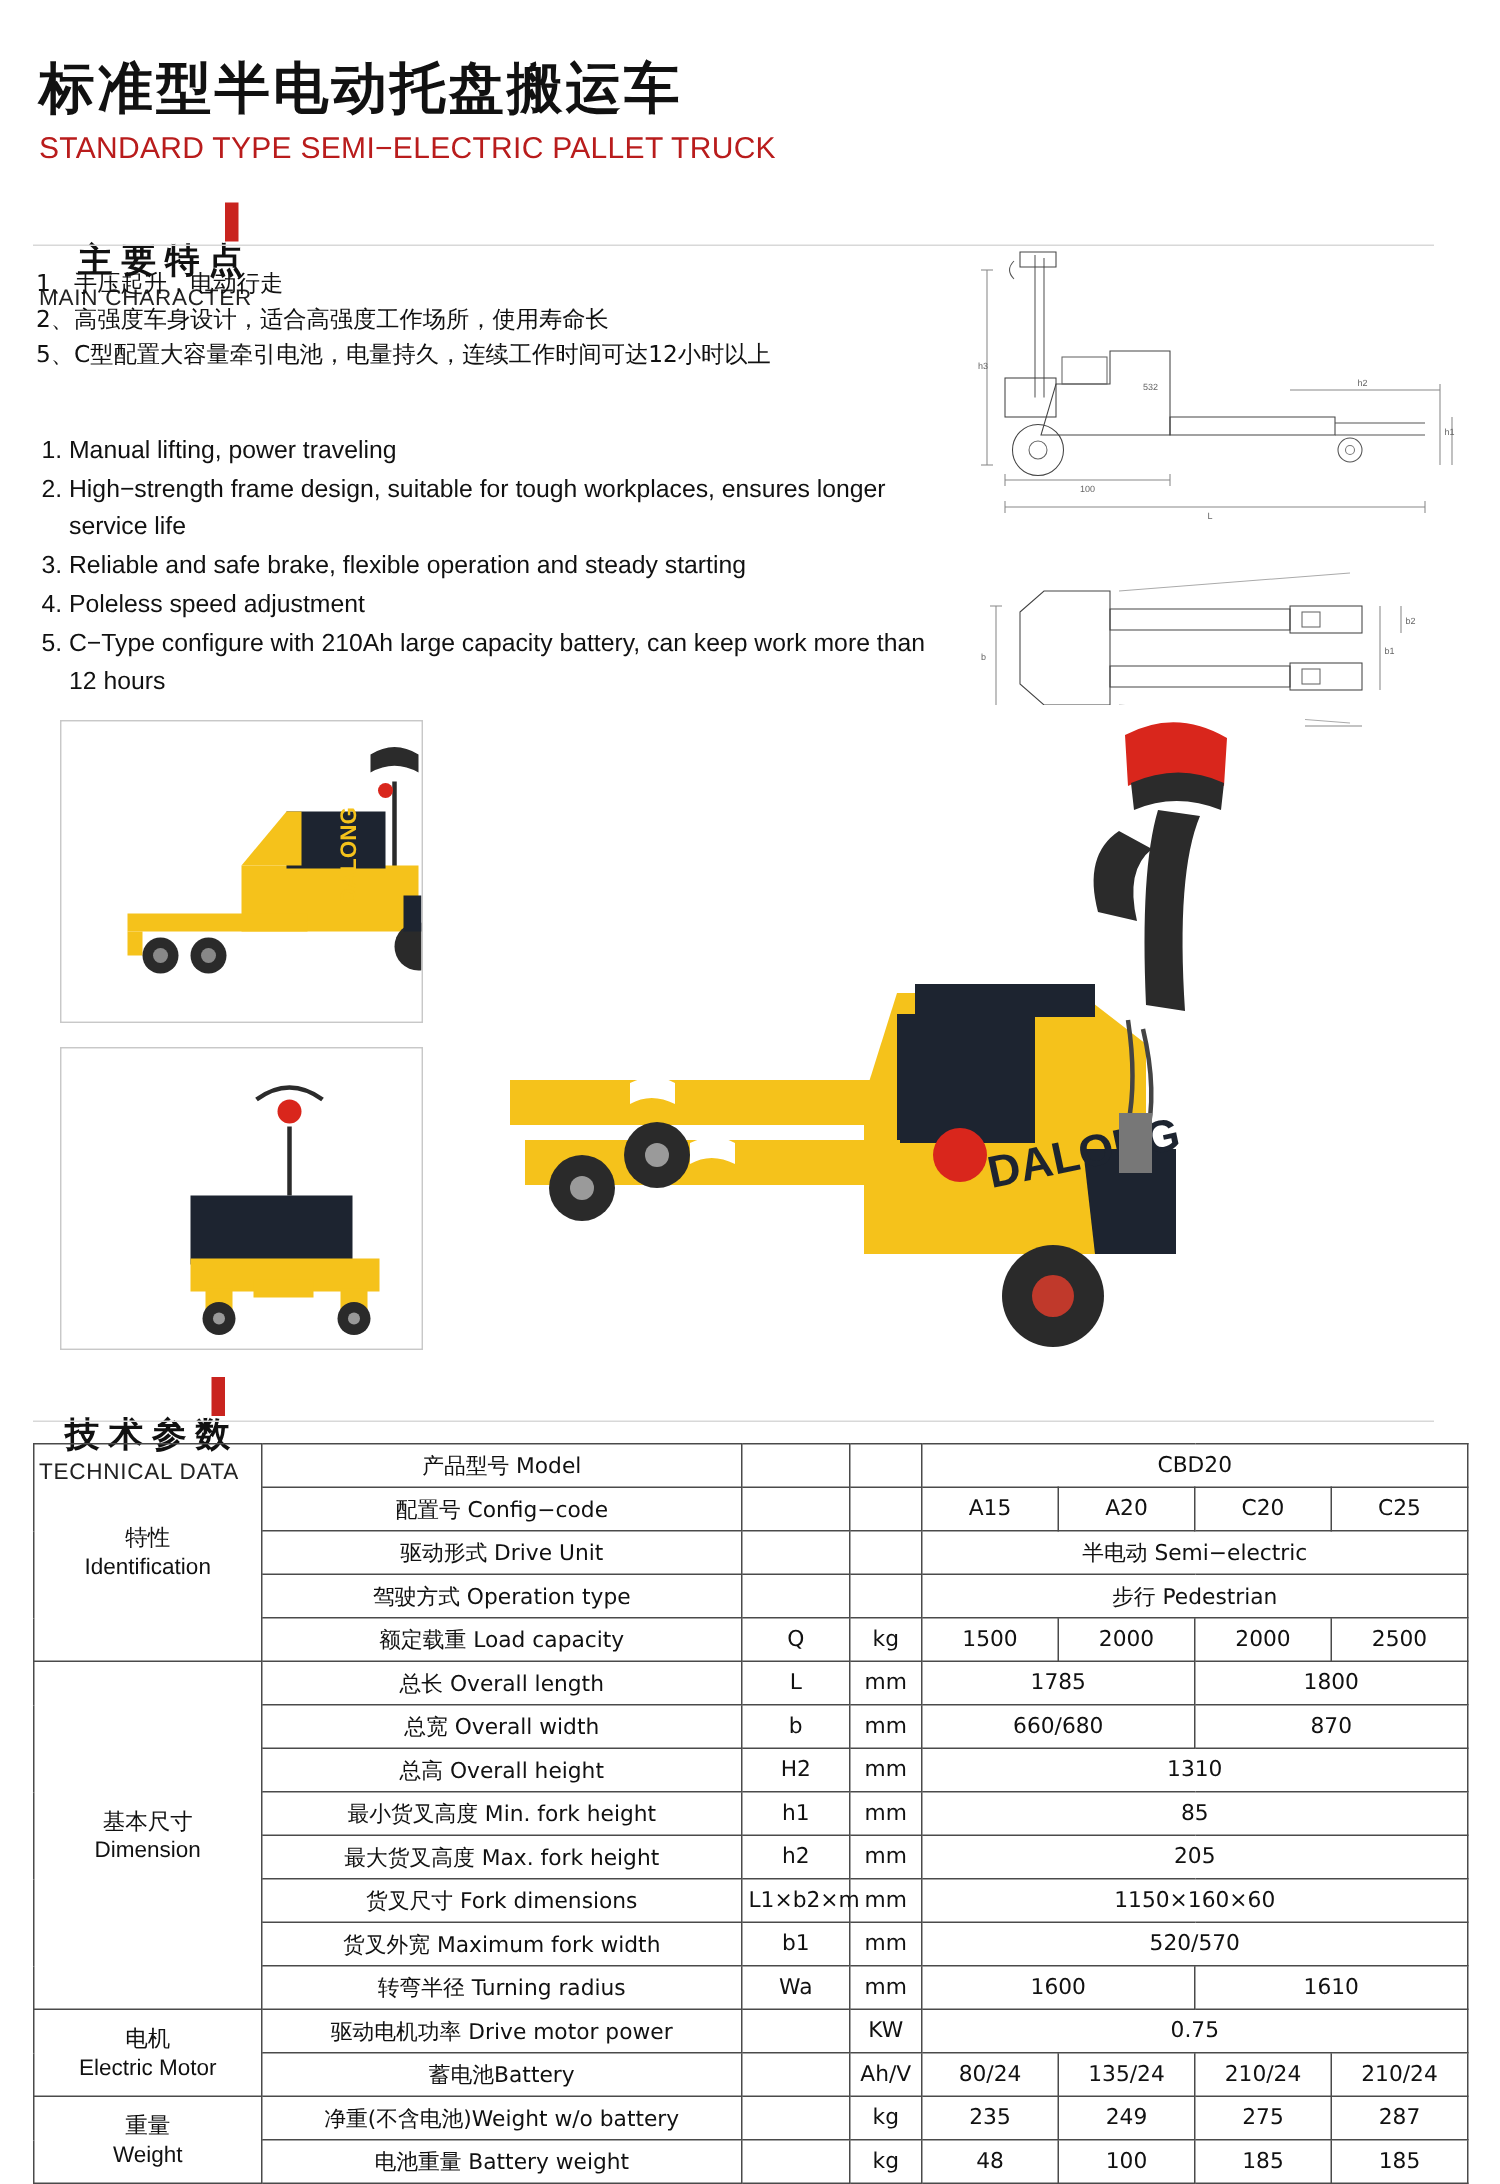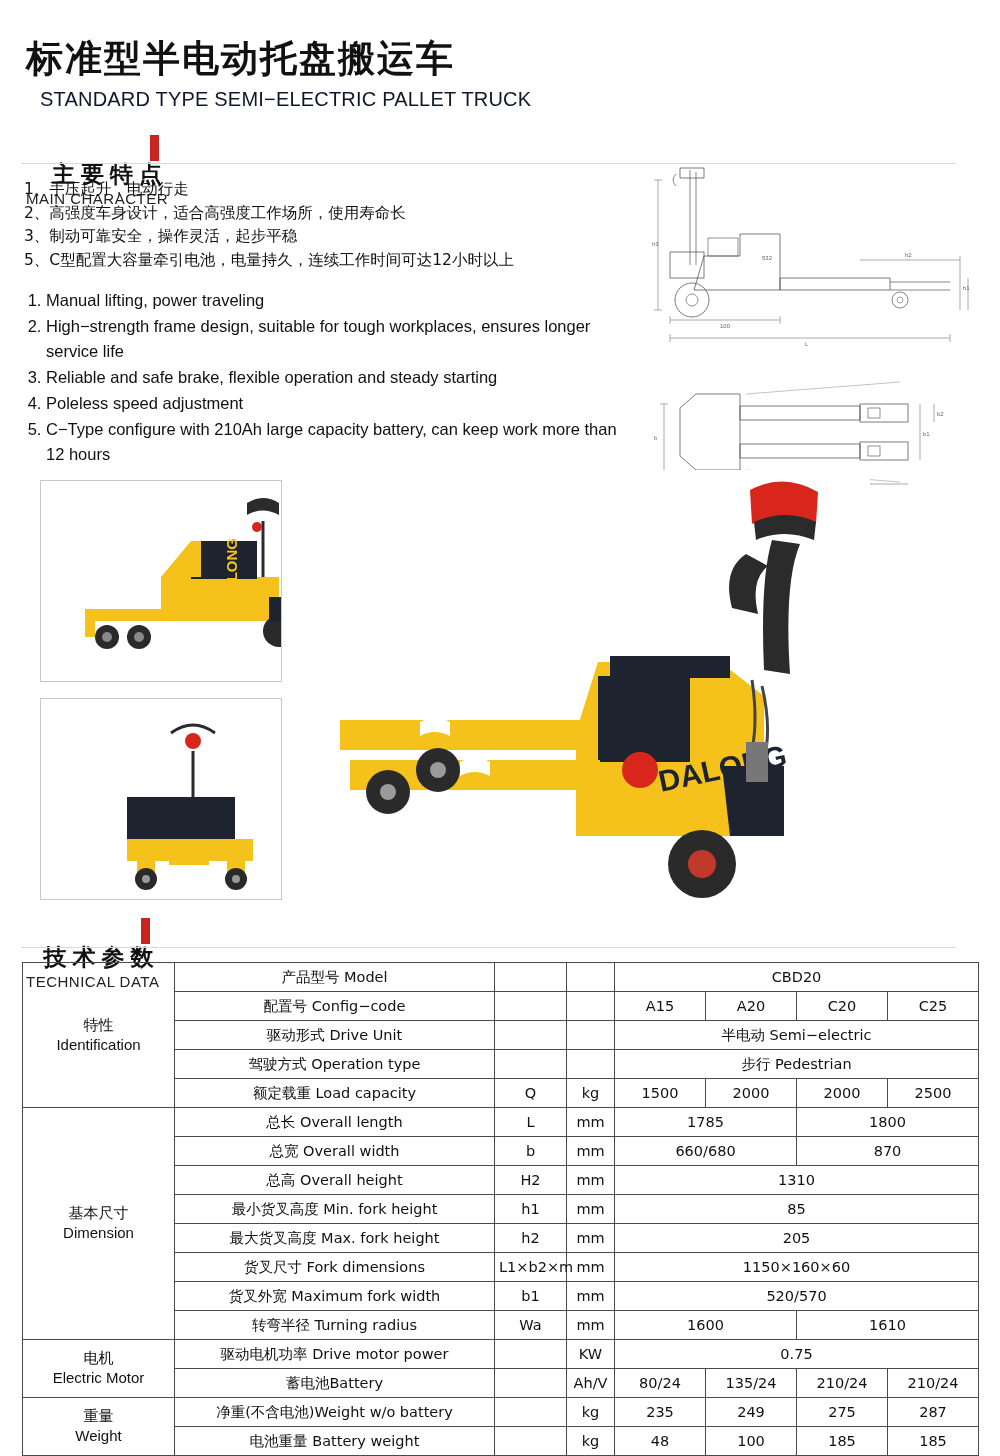--- a/index.html
+++ b/index.html
@@ -13,22 +13,22 @@
   .page{position:relative;width:812px;height:1456px;}
 
   
   .title-cn{
     position:absolute;left:26px;top:34px;
     font-size:37px;font-weight:bold;letter-spacing:2px;
     font-family:"DejaVu Sans", sans-serif;
     color:#111;
   }
   .title-en{
-    position:absolute;left:40px;top:88px;
-    font-size:20px;letter-spacing:.2px;color:#0f172a;
+    position:absolute;left:26px;top:88px;
+    font-size:20px;letter-spacing:.2px;color:#b91c1c;
   }
 
   
   .sec{position:absolute;left:22px;display:flex;align-items:flex-end;flex-direction:column;}
   .sec .bar{width:9px;height:26px;background:#c9241f;margin-right:9px;}
   .sec .cn{font-size:23px;font-weight:bold;letter-spacing:6px;font-family:"DejaVu Sans",sans-serif;color:#111;line-height:26px;}
   .sec .en{font-size:15px;letter-spacing:.5px;color:#222;margin-left:4px;line-height:24px;}
   .sec-rule{position:absolute;height:1px;background:#d8d8d8;}
 
   
@@ -75,21 +75,20 @@
   <div class="sec" style="top:135px;">
     <div class="bar"></div>
     <div class="cn">主要特点</div>
     <div class="en">MAIN CHARACTER</div>
   </div>
   <div class="sec-rule" style="left:22px;top:163px;width:934px;"></div>
 
   <div class="feat-cn">
     <div>1、手压起升，电动行走</div>
     <div>2、高强度车身设计，适合高强度工作场所，使用寿命长</div>
-    <div>3、制动可靠安全，操作灵活，起步平稳</div>
     <div>5、C型配置大容量牵引电池，电量持久，连续工作时间可达12小时以上</div>
   </div>
 
   <div class="feat-en">
     <ol>
       <li>Manual lifting, power traveling</li>
       <li>High−strength frame design, suitable for tough workplaces, ensures longer service life</li>
       <li>Reliable and safe brake, flexible operation and steady starting</li>
       <li>Poleless speed adjustment</li>
       <li>C−Type configure with 210Ah large capacity battery, can keep work more than 12 hours</li>

